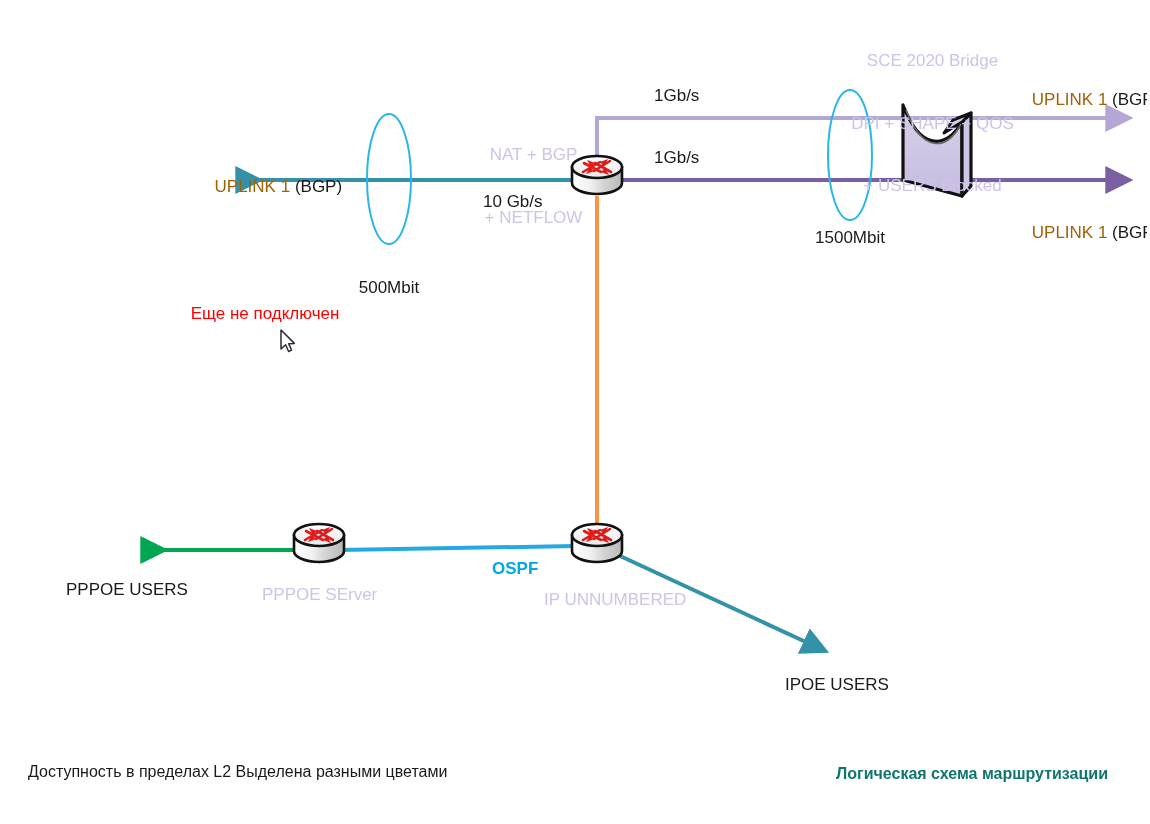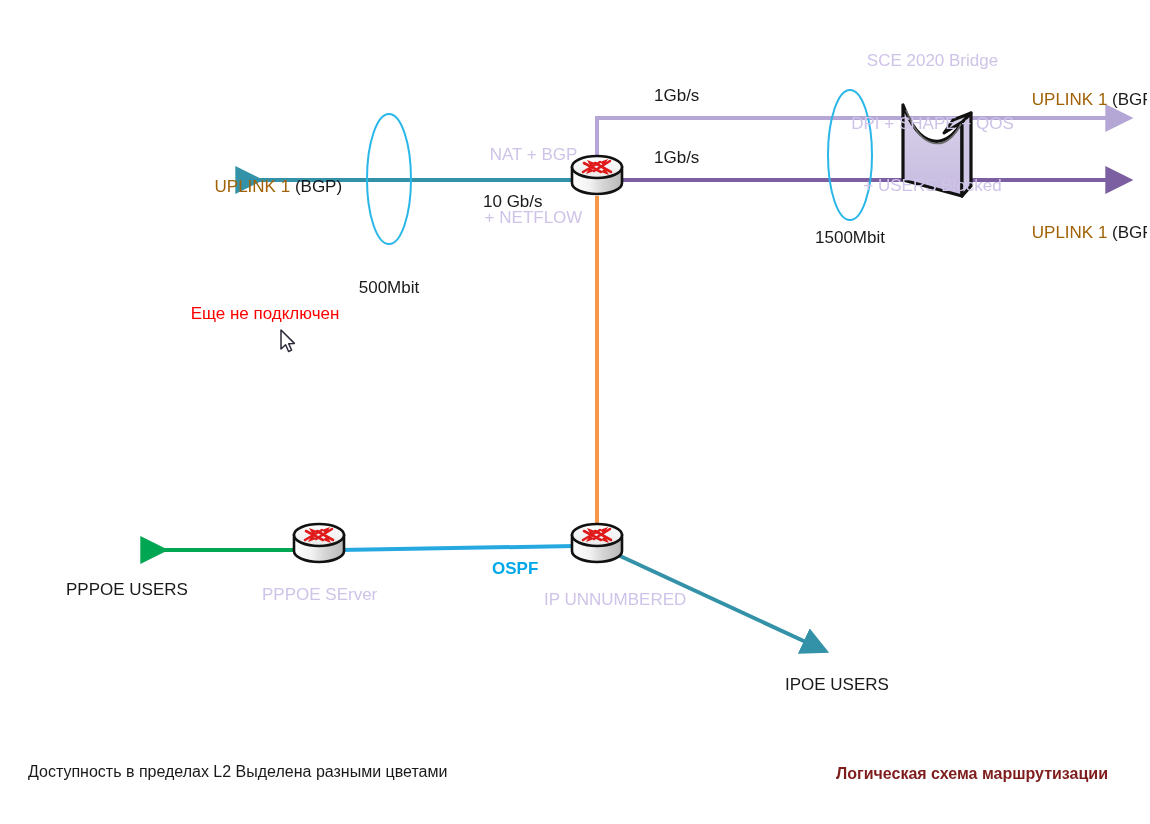--- a/index.html
+++ b/index.html
@@ -27,21 +27,21 @@
     position: absolute;
     white-space: pre;
     font-family: "Liberation Sans", sans-serif;
     line-height: 1.22;
   }
   .lbl-black   { color: #1a1a1a; font-size: 17px; }
   .lbl-green   { color: #a16207; font-size: 17px; }
   .lbl-red     { color: #ff0000; font-size: 17px; margin-top: 48px; }
   .lbl-faint   { color: #cfc3e8; font-size: 17px; }
   .lbl-cyan    { color: #00a8e8; font-size: 17px; font-weight: bold; }
-  .lbl-purple  { color: #7f1d1d; font-size: 16px; font-weight: bold; }
+  .lbl-purple  { color: #0f766e; font-size: 16px; font-weight: bold; }
   .lbl-center  { text-align: center; }
   .row { display: inline; }
 </style>
 </head>
 <body>
 
 <div id="canvas">
 
   <svg id="diagram-svg" viewBox="0 0 1150 824">
     <defs>

